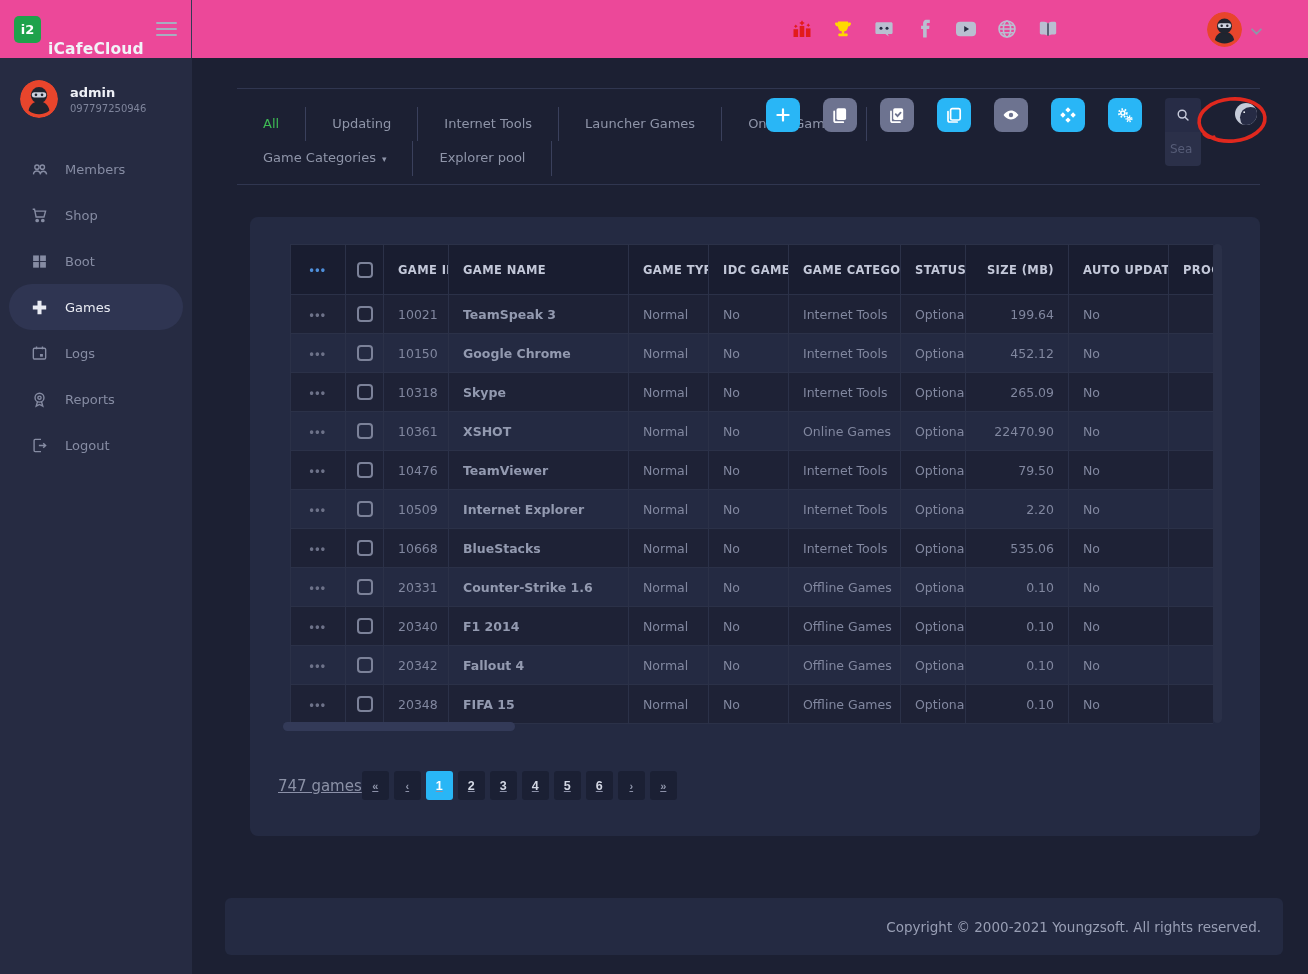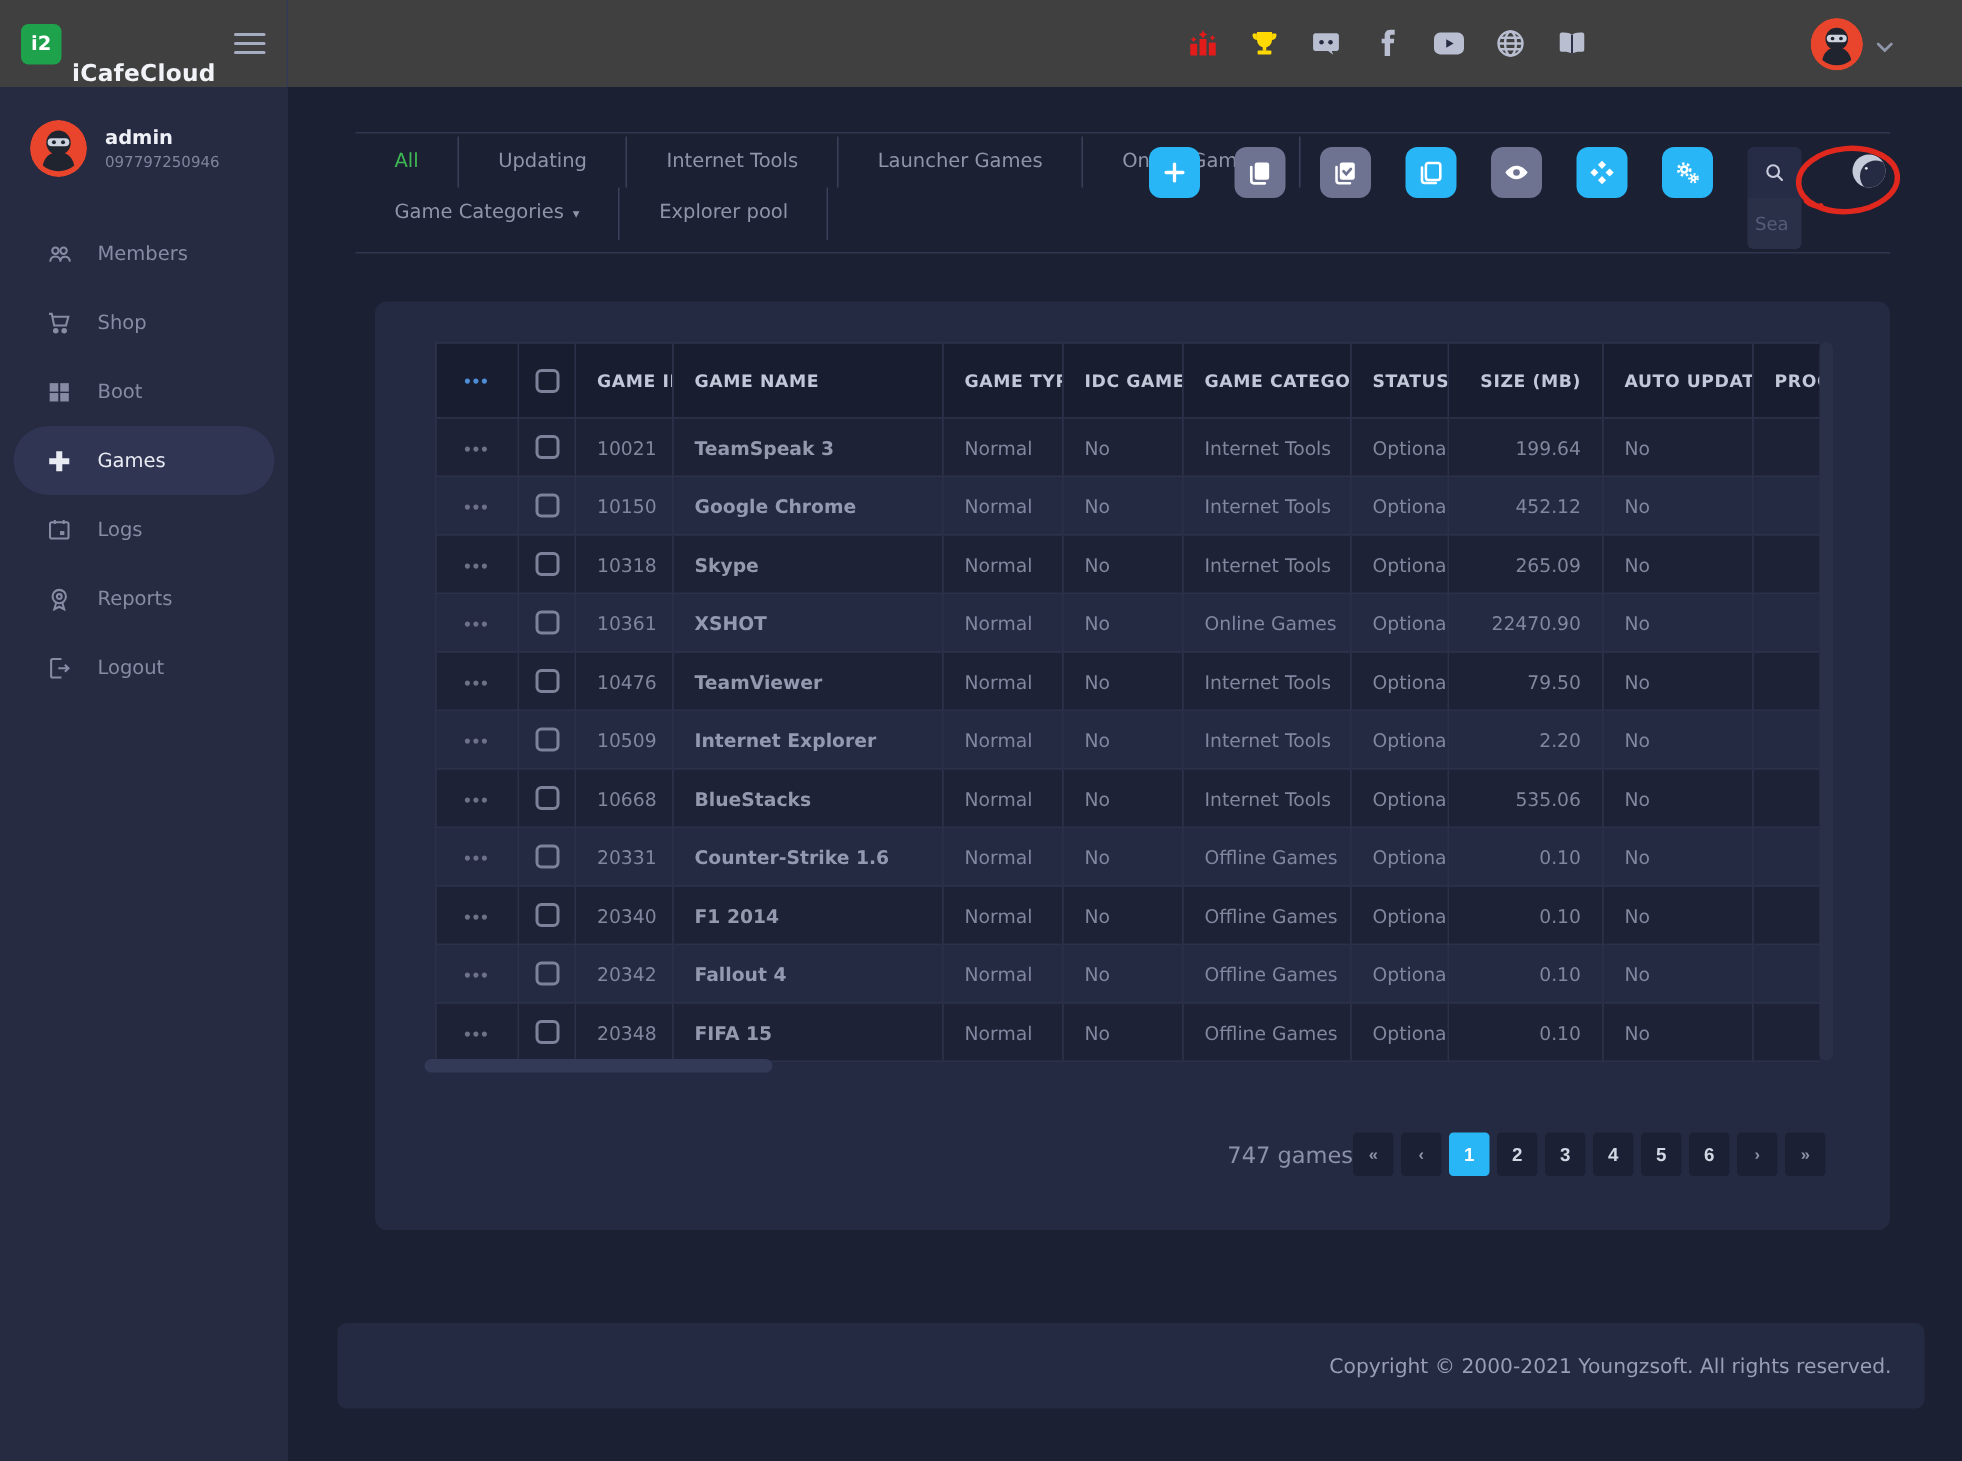--- a/index.html
+++ b/index.html
@@ -5,21 +5,21 @@
   * { margin:0; padding:0; box-sizing:border-box; }
   html,body { width:1308px; height:974px; }
   body {
     background:#1c2033;
     font-family:"DejaVu Sans","Liberation Sans",sans-serif;
     color:#8b90a8; overflow:hidden;
   }
   .page { width:1308px; height:974px; position:relative; }
 
   
-  .topbar { height:58px; background:#404040; display:flex; align-items:stretch; }
+  .topbar { height:58px; background:#ec4899; display:flex; align-items:stretch; }
   .logo-area { width:192px; display:flex; align-items:center; padding-left:14px;
                border-right:1px solid #343a55; }
   .logo-badge { width:27px; height:27px; background:#1ea24b; border-radius:5px;
                 color:#fff; font-weight:bold; font-size:13px; display:flex;
                 align-items:center; justify-content:center; }
   .logo-text { color:#f1f3f8; font-weight:bold; font-size:15.5px; margin-left:7px; letter-spacing:.2px;margin-top:40px;}
   .hamburger { margin-left:auto; margin-right:14px; cursor:pointer; }
   .hamburger span { display:block; width:21px; height:2.6px; background:#a7adc0;
                     border-radius:2px; margin:3.6px 0; }
   .topbar-right { flex:1; display:flex; align-items:center; }
@@ -43,21 +43,21 @@
   .user-phone { color:#7e849b; font-size:10px; margin-top:3px; }
   .nav { margin-top:8px; }
   .nav-item { display:flex; align-items:center; gap:17px; height:46px; margin:0 9px;
               padding-left:22px; border-radius:26px; color:#868ca3; font-size:13px; cursor:pointer;}
   .nav-item.active { background:#2f3552; color:#e9ebf3; }
   .nav-ic { width:17px; height:17px; display:flex; }
   .nav-ic svg { width:17px; height:17px; }
 
   
   .tabbar { margin:30px 48px 0 45px; border-top:1px solid #303650; border-bottom:1px solid #303650;
-            padding:2px 0 8px 0; position:relative;text-align:center; }
+            padding:18px 0 8px 0; position:relative;text-align:center; }
   .tab-row { display:flex; }
   .tab { padding:0 26px; line-height:34px; font-size:13px; color:#8f95a9;
          border-right:1px solid #3a405c; cursor:pointer; white-space:nowrap;}
   .tab.active { color:#3eba55; }
   .tab .caret { font-size:9px; margin-left:6px; }
 
   
   .toolbar { position:absolute; top:9px; right:0; display:flex; gap:23px; align-items:flex-start; }
   .tool-btn { width:34px; height:34px; border-radius:8px; display:flex; align-items:center;
               justify-content:center; cursor:pointer; border:none; }
@@ -97,22 +97,22 @@
           background:none; border:none; cursor:pointer; }
   th .dots { color:#4e8ed9; }
   th.center, td.center { text-align:center; padding-left:0; }
   .cb { width:16px; height:16px; border:2px solid #7c8299; border-radius:4px;
         display:inline-block; vertical-align:middle; cursor:pointer; background:transparent;}
   .v-scroll { width:9px; height:479px; background:#2a3048; border-radius:5px; }
   .h-scroll { height:9px; margin:0 0 0 33px; position:relative; }
   .h-thumb { position:absolute; top:-2px; left:0; width:232px; height:9px;
              background:#333a58; border-radius:5px; cursor:grab;}
 
-  .card-footer { display:flex; justify-content:flex-end; align-items:center;
-                 margin:38px 43px 0 28px; }
+  .card-footer { display:flex; justify-content:flex-start; align-items:center;
+                 margin:38px 43px 0 28px;text-decoration:underline; }
   .count { color:#8b91a6; font-size:15px; }
   .pagination { display:flex; gap:5px; }
   .page-btn { min-width:27px; height:29px; padding:0 8px; background:#1b2034; border:none;
               border-radius:3px; color:#d3d7e3; font-size:12.5px; font-weight:bold;
               display:flex; align-items:center; justify-content:center; cursor:pointer;}
   .page-btn.arrow { color:#9096ab; font-size:11px; }
   .page-btn.active { background:#29b6f6; color:#fff; }
 
   
   .footer { margin:62px 25px 0 33px; height:57px; background:#242a42; border-radius:6px;

